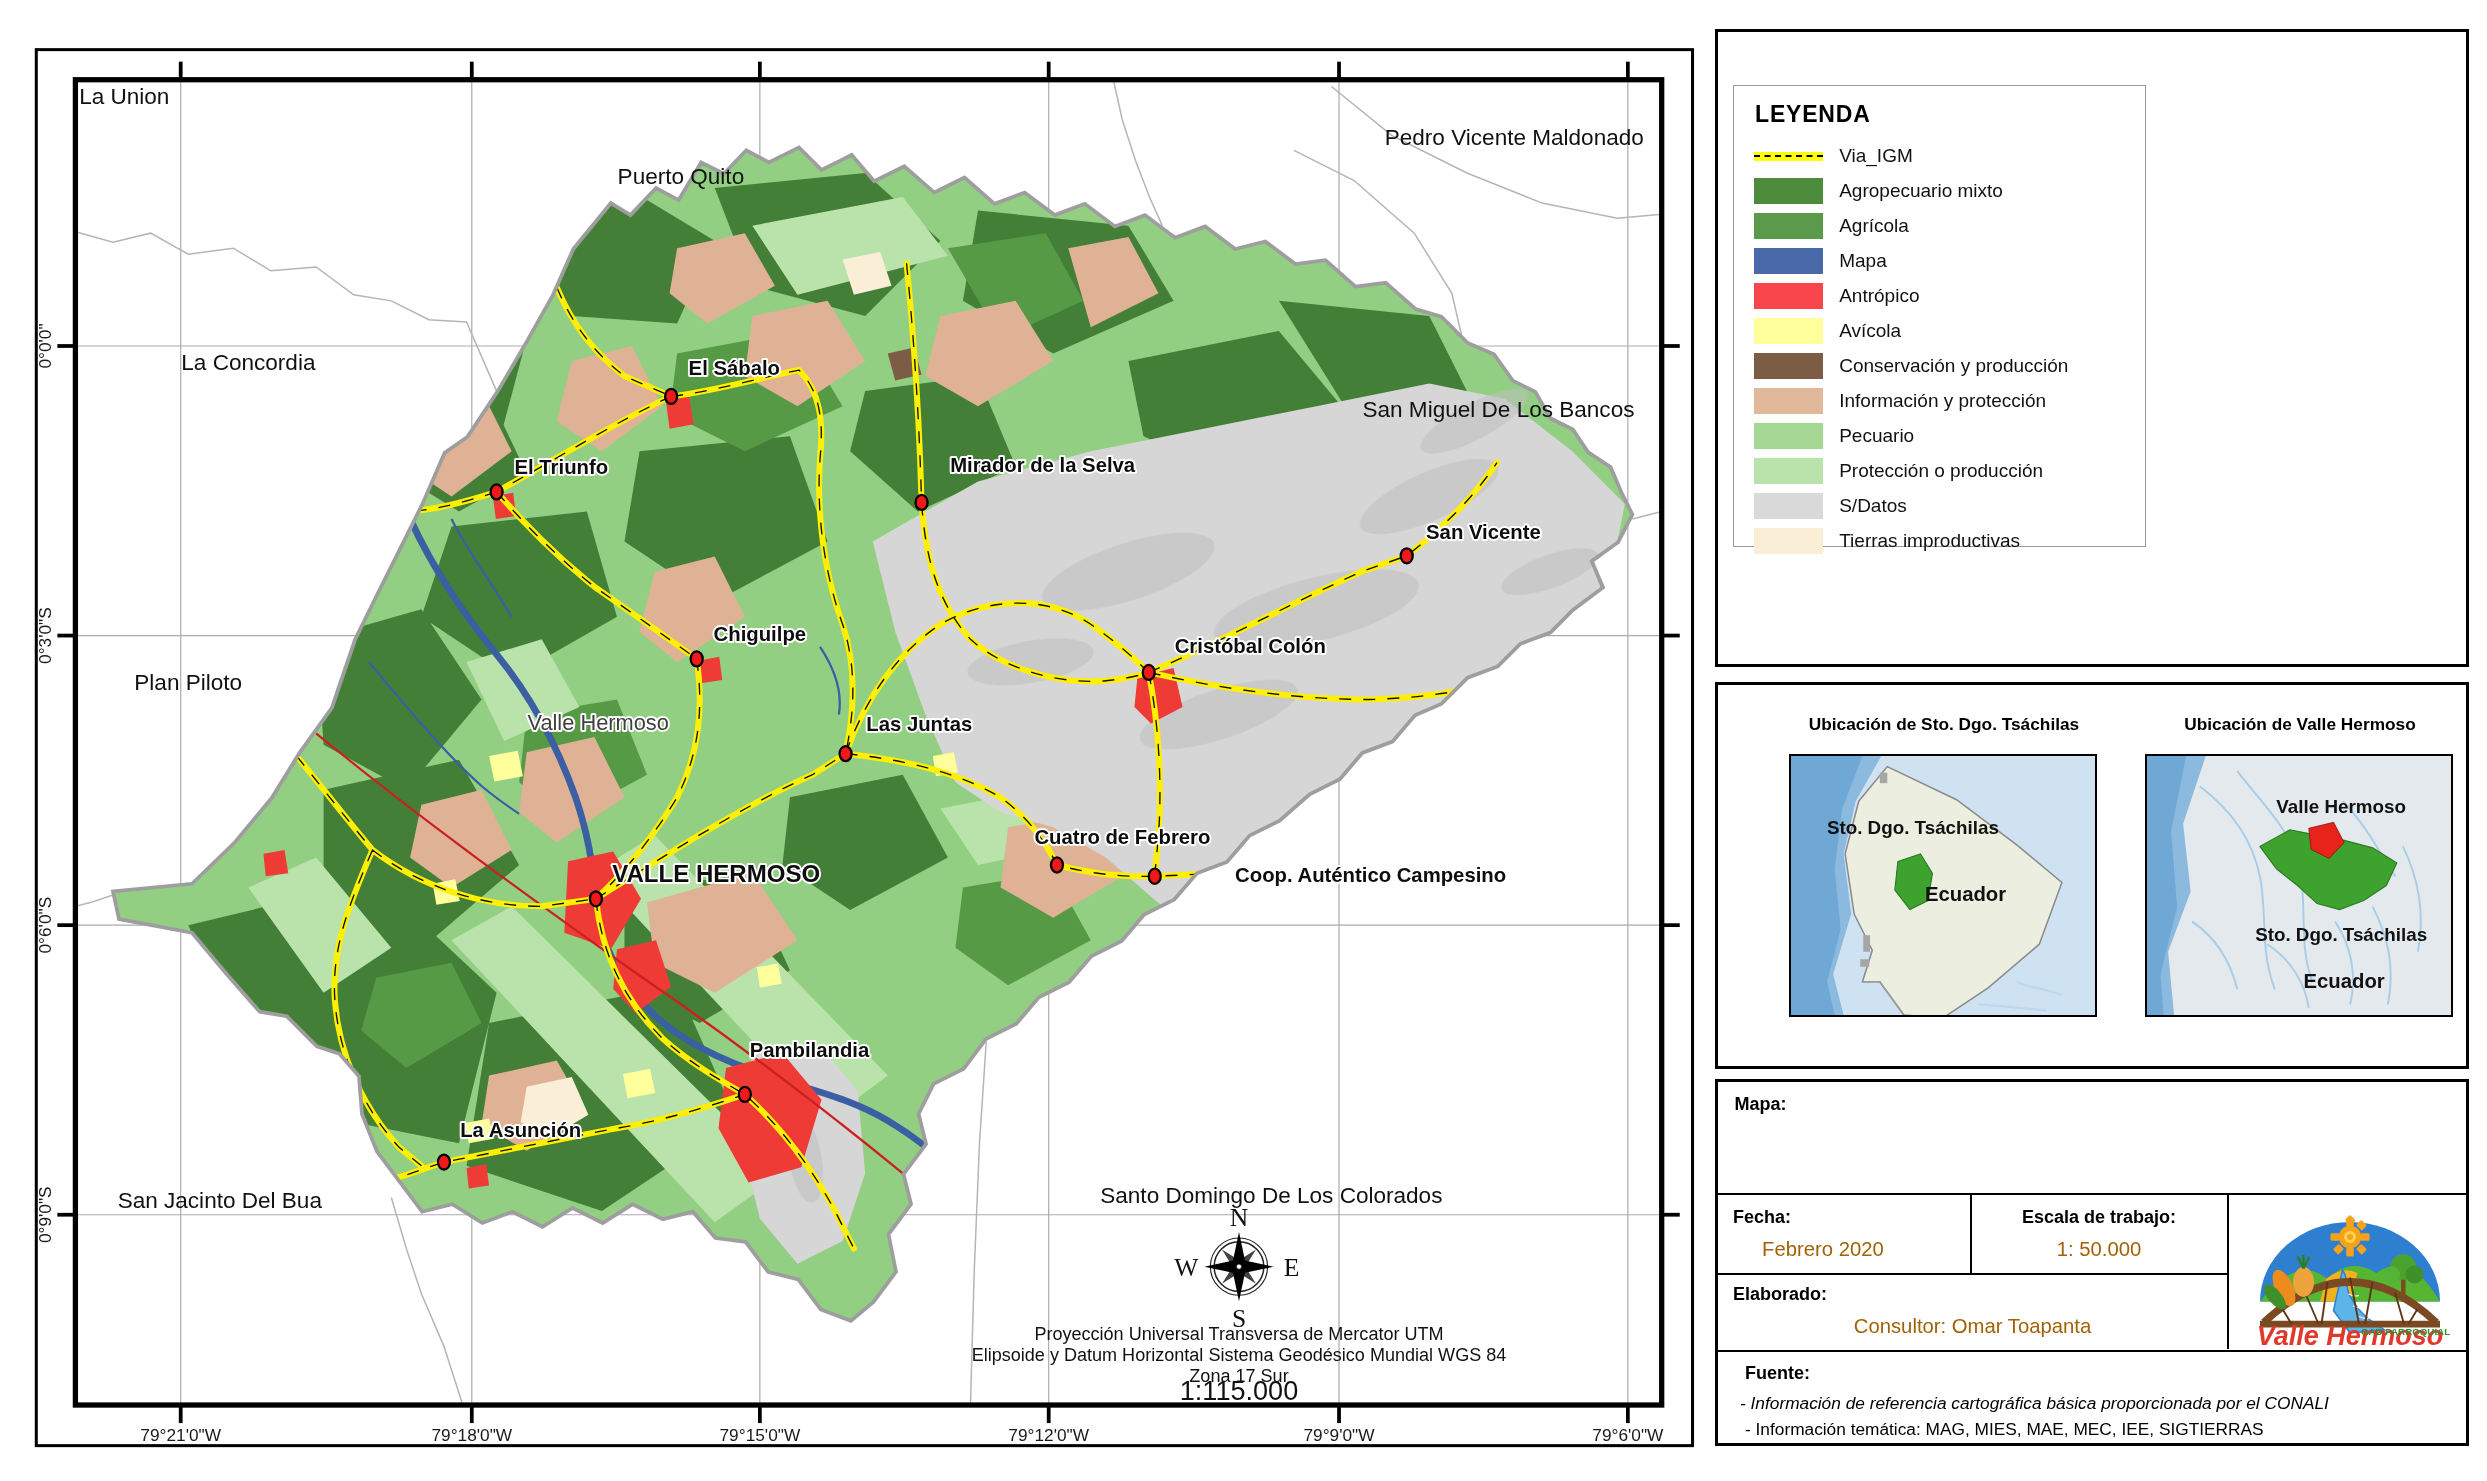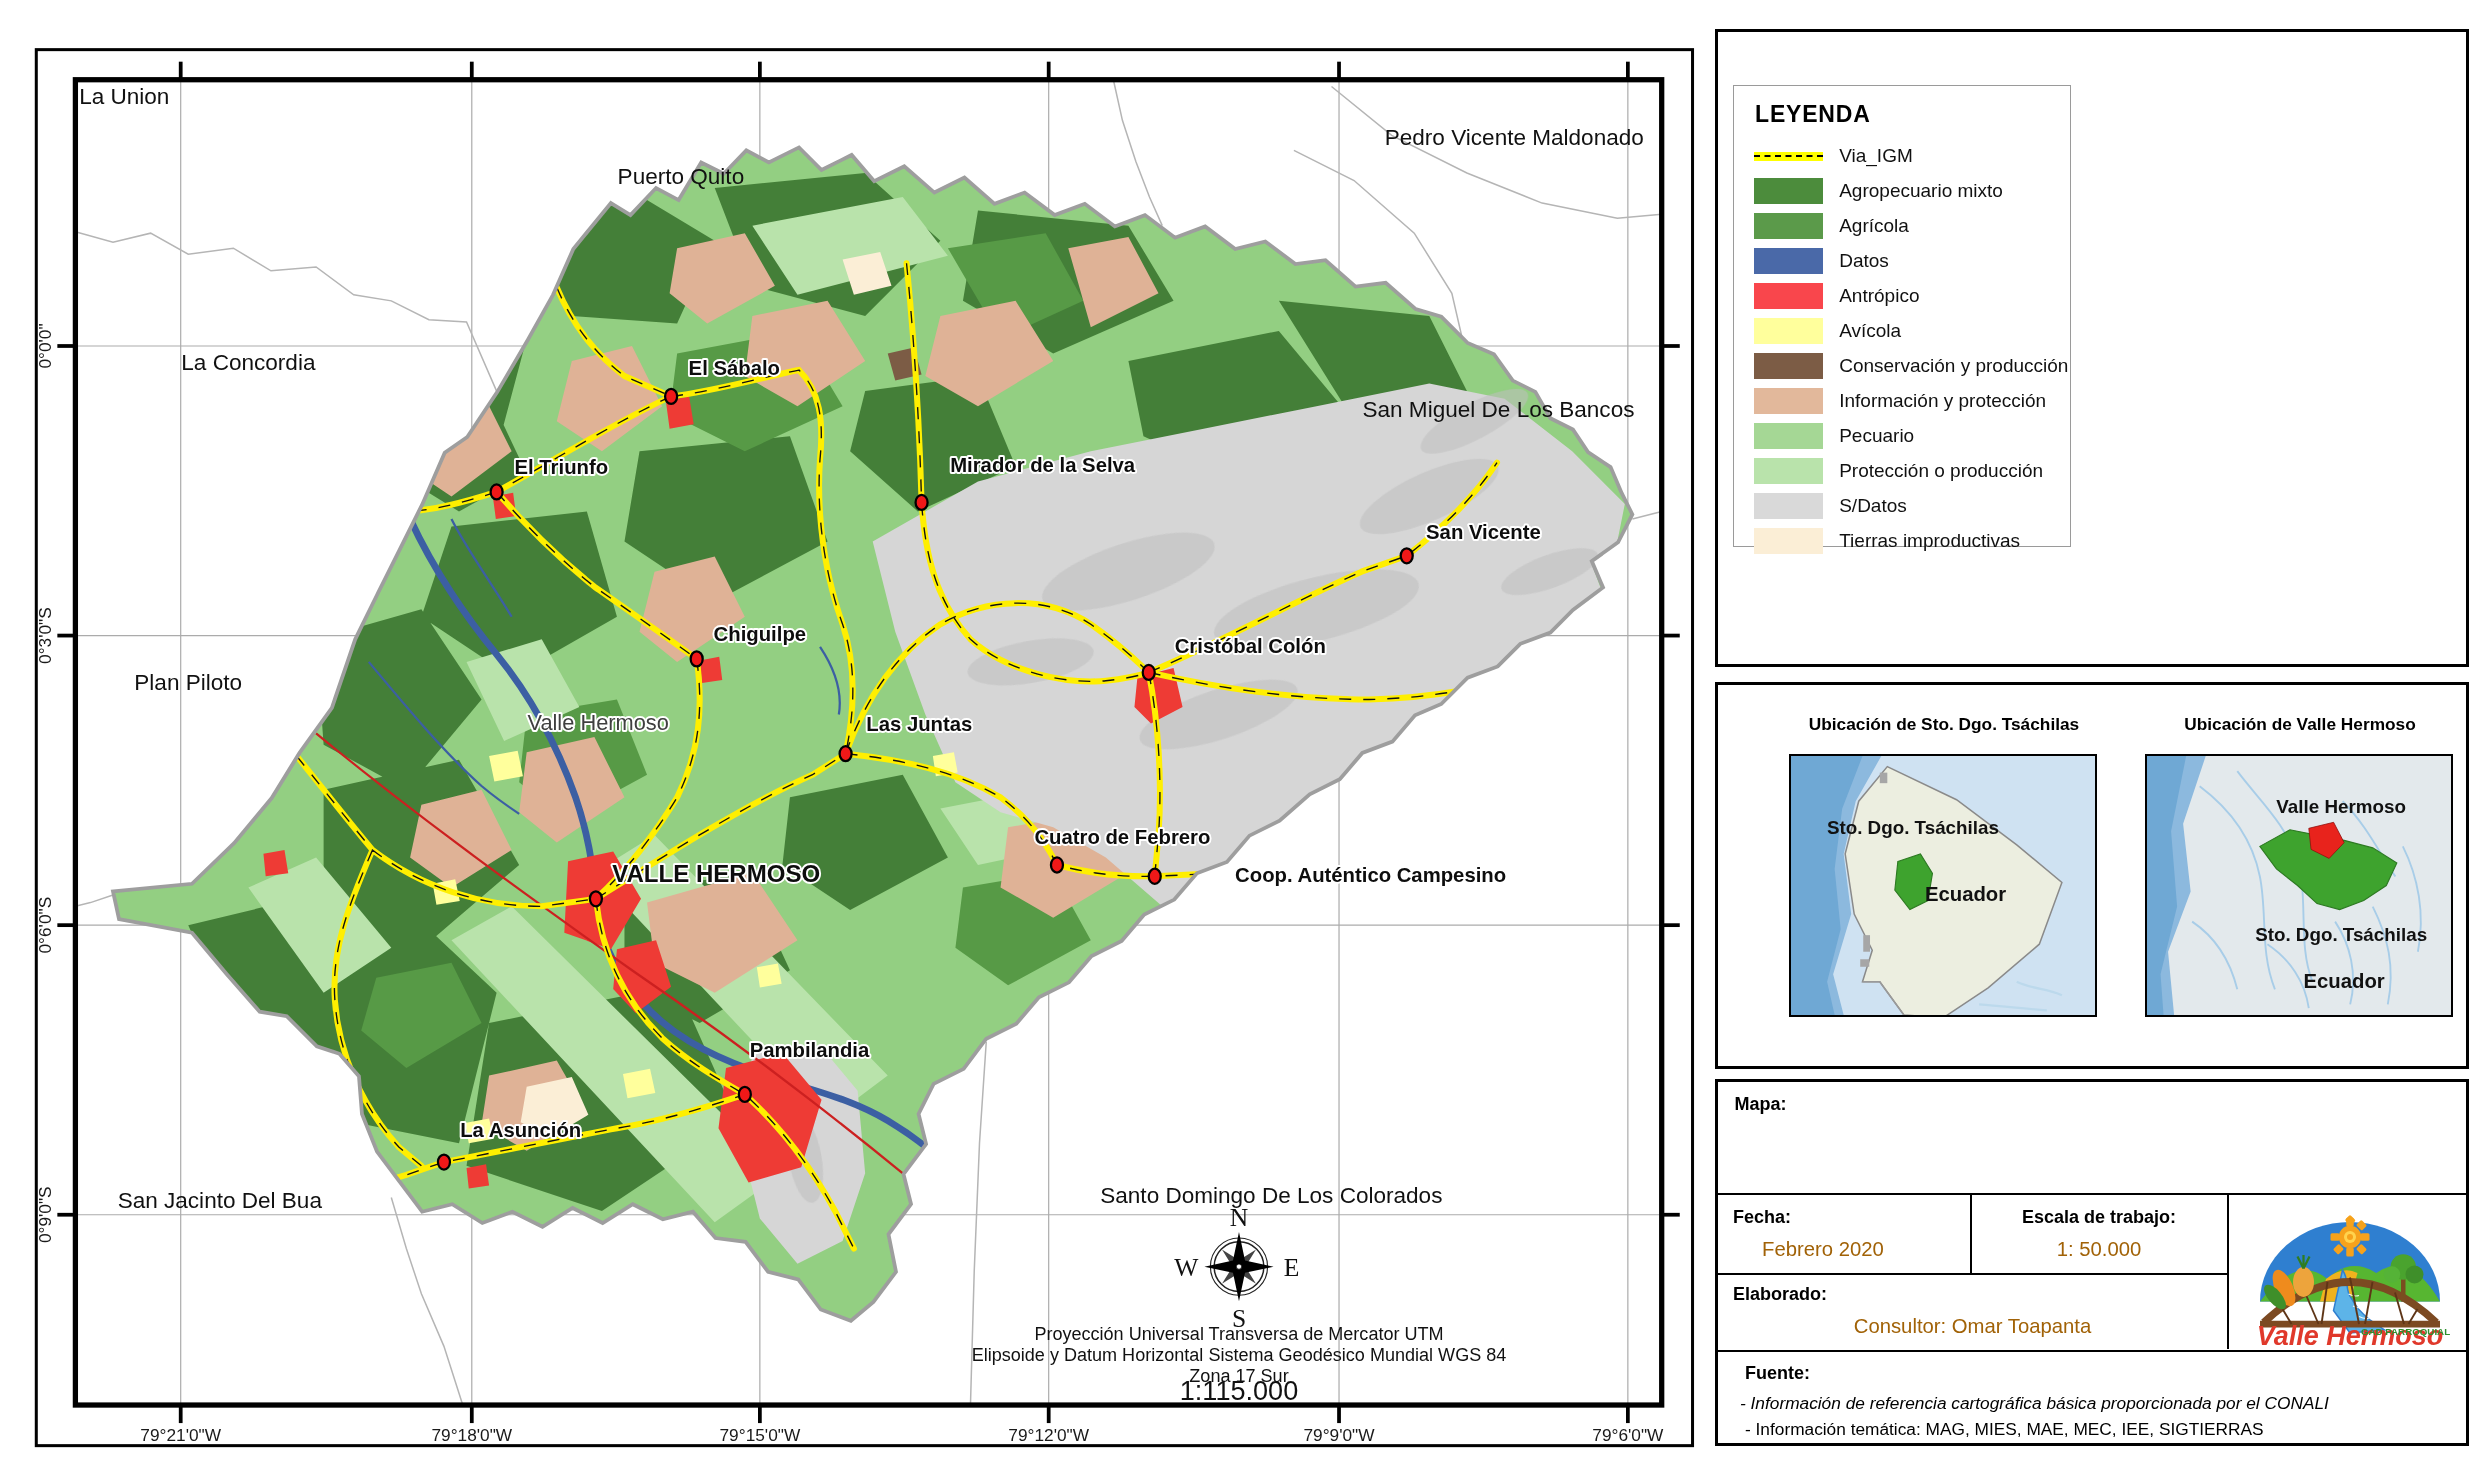--- a/index.html
+++ b/index.html
@@ -11,21 +11,21 @@
   .town-label{font-size:27px;font-weight:bold;fill:#0d0d0d;}
   .big-town-label{font-size:32px;font-weight:bold;fill:#0d0d0d;}
   .area-label{font-size:29px;fill:#3f3f3f;}
   .grid-label{font-size:23px;fill:#1a1a1a;}
   .proj-text{font-size:24px;fill:#111;}
   .scale-text{font-size:36px;fill:#111;}
   .compass-letter{font-family:"Liberation Serif",serif;font-size:34px;fill:#111;}
 
   .panel{position:absolute;background:#fff;border:3px solid #000;box-sizing:border-box;}
   
-  .legend-inner{position:absolute;left:15px;top:53px;width:338px;height:462px;border:0.8px solid #9a9a9a;padding:12px 0 0 19.6px;box-sizing:border-box;}
+  .legend-inner{position:absolute;left:15px;top:53px;width:413px;height:462px;border:0.8px solid #9a9a9a;padding:12px 0 0 19.6px;box-sizing:border-box;}
   .legend-title{font-size:23px;font-weight:bold;letter-spacing:0.8px;margin:3px 0 10.5px 1.5px;}
   .legend-row{display:flex;align-items:center;height:35px;}
   .legend-swatch{width:69px;height:25.6px;margin-right:16.6px;flex:none;}
   .legend-line-swatch{width:69px;height:9px;margin-right:16.6px;background:#ffff00;position:relative;flex:none;}
   .legend-line-swatch .dash{position:absolute;left:0;right:0;top:3px;border-top:2.3px dashed #000;}
   .legend-label{font-size:19px;color:#111;}
   
   .inset-title{position:absolute;font-size:17.3px;font-weight:bold;text-align:center;width:354px;}
   .inset-box{position:absolute;width:308px;height:263px;border:2.3px solid #000;box-sizing:border-box;overflow:hidden;background:#eef2ee;}
   
@@ -325,21 +325,21 @@
     <div class="legend-row">
           <span class="legend-swatch" style="background-color: rgb(76, 140, 60);"></span>
           <span class="legend-label">Agropecuario mixto</span>
         </div>
     <div class="legend-row">
           <span class="legend-swatch" style="background-color: rgb(91, 154, 74);"></span>
           <span class="legend-label">Agrícola</span>
         </div>
     <div class="legend-row">
           <span class="legend-swatch" style="background-color: rgb(74, 105, 168);"></span>
-          <span class="legend-label">Datos</span>
+          <span class="legend-label">Mapa</span>
         </div>
     <div class="legend-row">
           <span class="legend-swatch" style="background-color: rgb(249, 70, 76);"></span>
           <span class="legend-label">Antrópico</span>
         </div>
     <div class="legend-row">
           <span class="legend-swatch" style="background-color: rgb(255, 255, 156);"></span>
           <span class="legend-label">Avícola</span>
         </div>
     <div class="legend-row">

